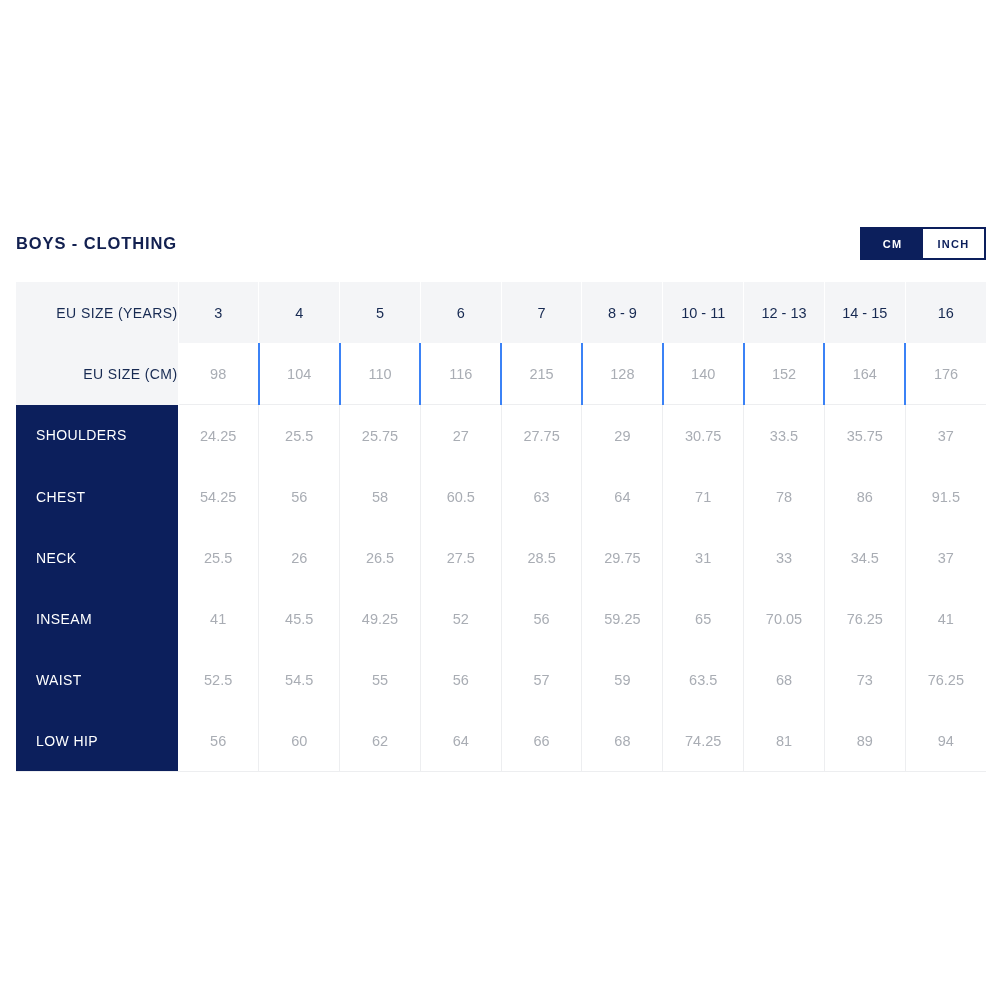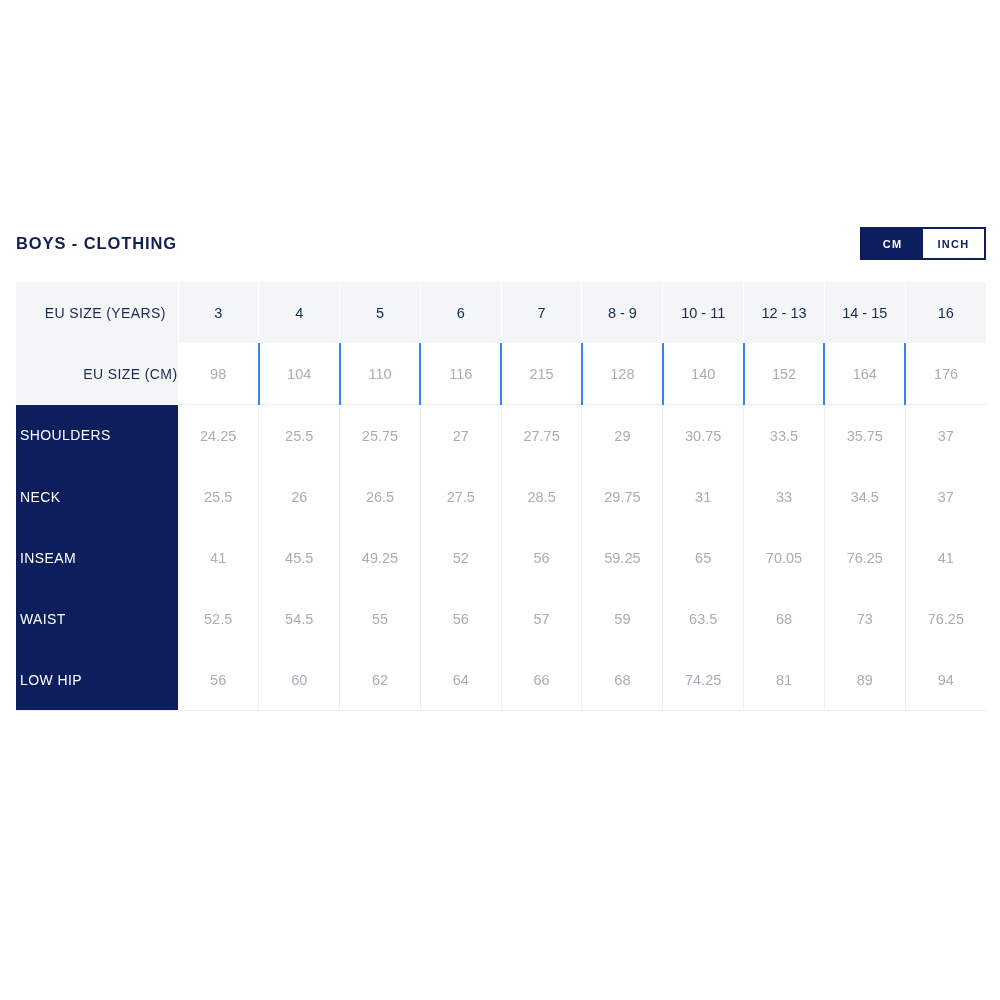--- a/index.html
+++ b/index.html
@@ -96,21 +96,21 @@
   }
 
   
   tr.hdr-years td {
     background: #f4f5f7;
     color: #172a52;
     border-right: 1px solid #ffffff;
   }
   tr.hdr-years td:last-child { border-right: none; }
   tr.hdr-years td.rowlabel {
-    text-align: center;
+    text-align: right;
     padding-left: 17px;
     letter-spacing: 0.4px;
     font-size: 14px;
   }
 
   
   tr.hdr-cm td {
     background: #ffffff;
     color: #a9adb4;
     border-right: 2px solid #3b82f6;
@@ -133,21 +133,21 @@
     background: #ffffff;
     color: #a9adb4;
     border-right: 1px solid #edeef0;
   }
   tr.body-row td:last-child { border-right: none; }
 
   tr.body-row td.rowlabel {
     background: #0c1f5c;
     color: #ffffff;
     text-align: left;
-    padding-left: 4px;
+    padding-left: 20px;
     letter-spacing: 0.4px;
     font-size: 14px;
     border-right: none;
   }
 
   
   .size-table { border-bottom: 1px solid #edeef0; }
   tr.hdr-years td:first-child { }
 </style>
 </head>
@@ -214,20 +214,33 @@
         <td>25.75</td>
         <td>27</td>
         <td>27.75</td>
         <td>29</td>
         <td>30.75</td>
         <td>33.5</td>
         <td>35.75</td>
         <td>37</td>
       </tr>
 
+      <tr class="body-row">
+        <td class="rowlabel">CHEST</td>
+        <td>54.25</td>
+        <td>56</td>
+        <td>58</td>
+        <td>60.5</td>
+        <td>63</td>
+        <td>64</td>
+        <td>71</td>
+        <td>78</td>
+        <td>86</td>
+        <td>91.5</td>
+      </tr>
 
       <tr class="body-row">
         <td class="rowlabel">NECK</td>
         <td>25.5</td>
         <td>26</td>
         <td>26.5</td>
         <td>27.5</td>
         <td>28.5</td>
         <td>29.75</td>
         <td>31</td>

